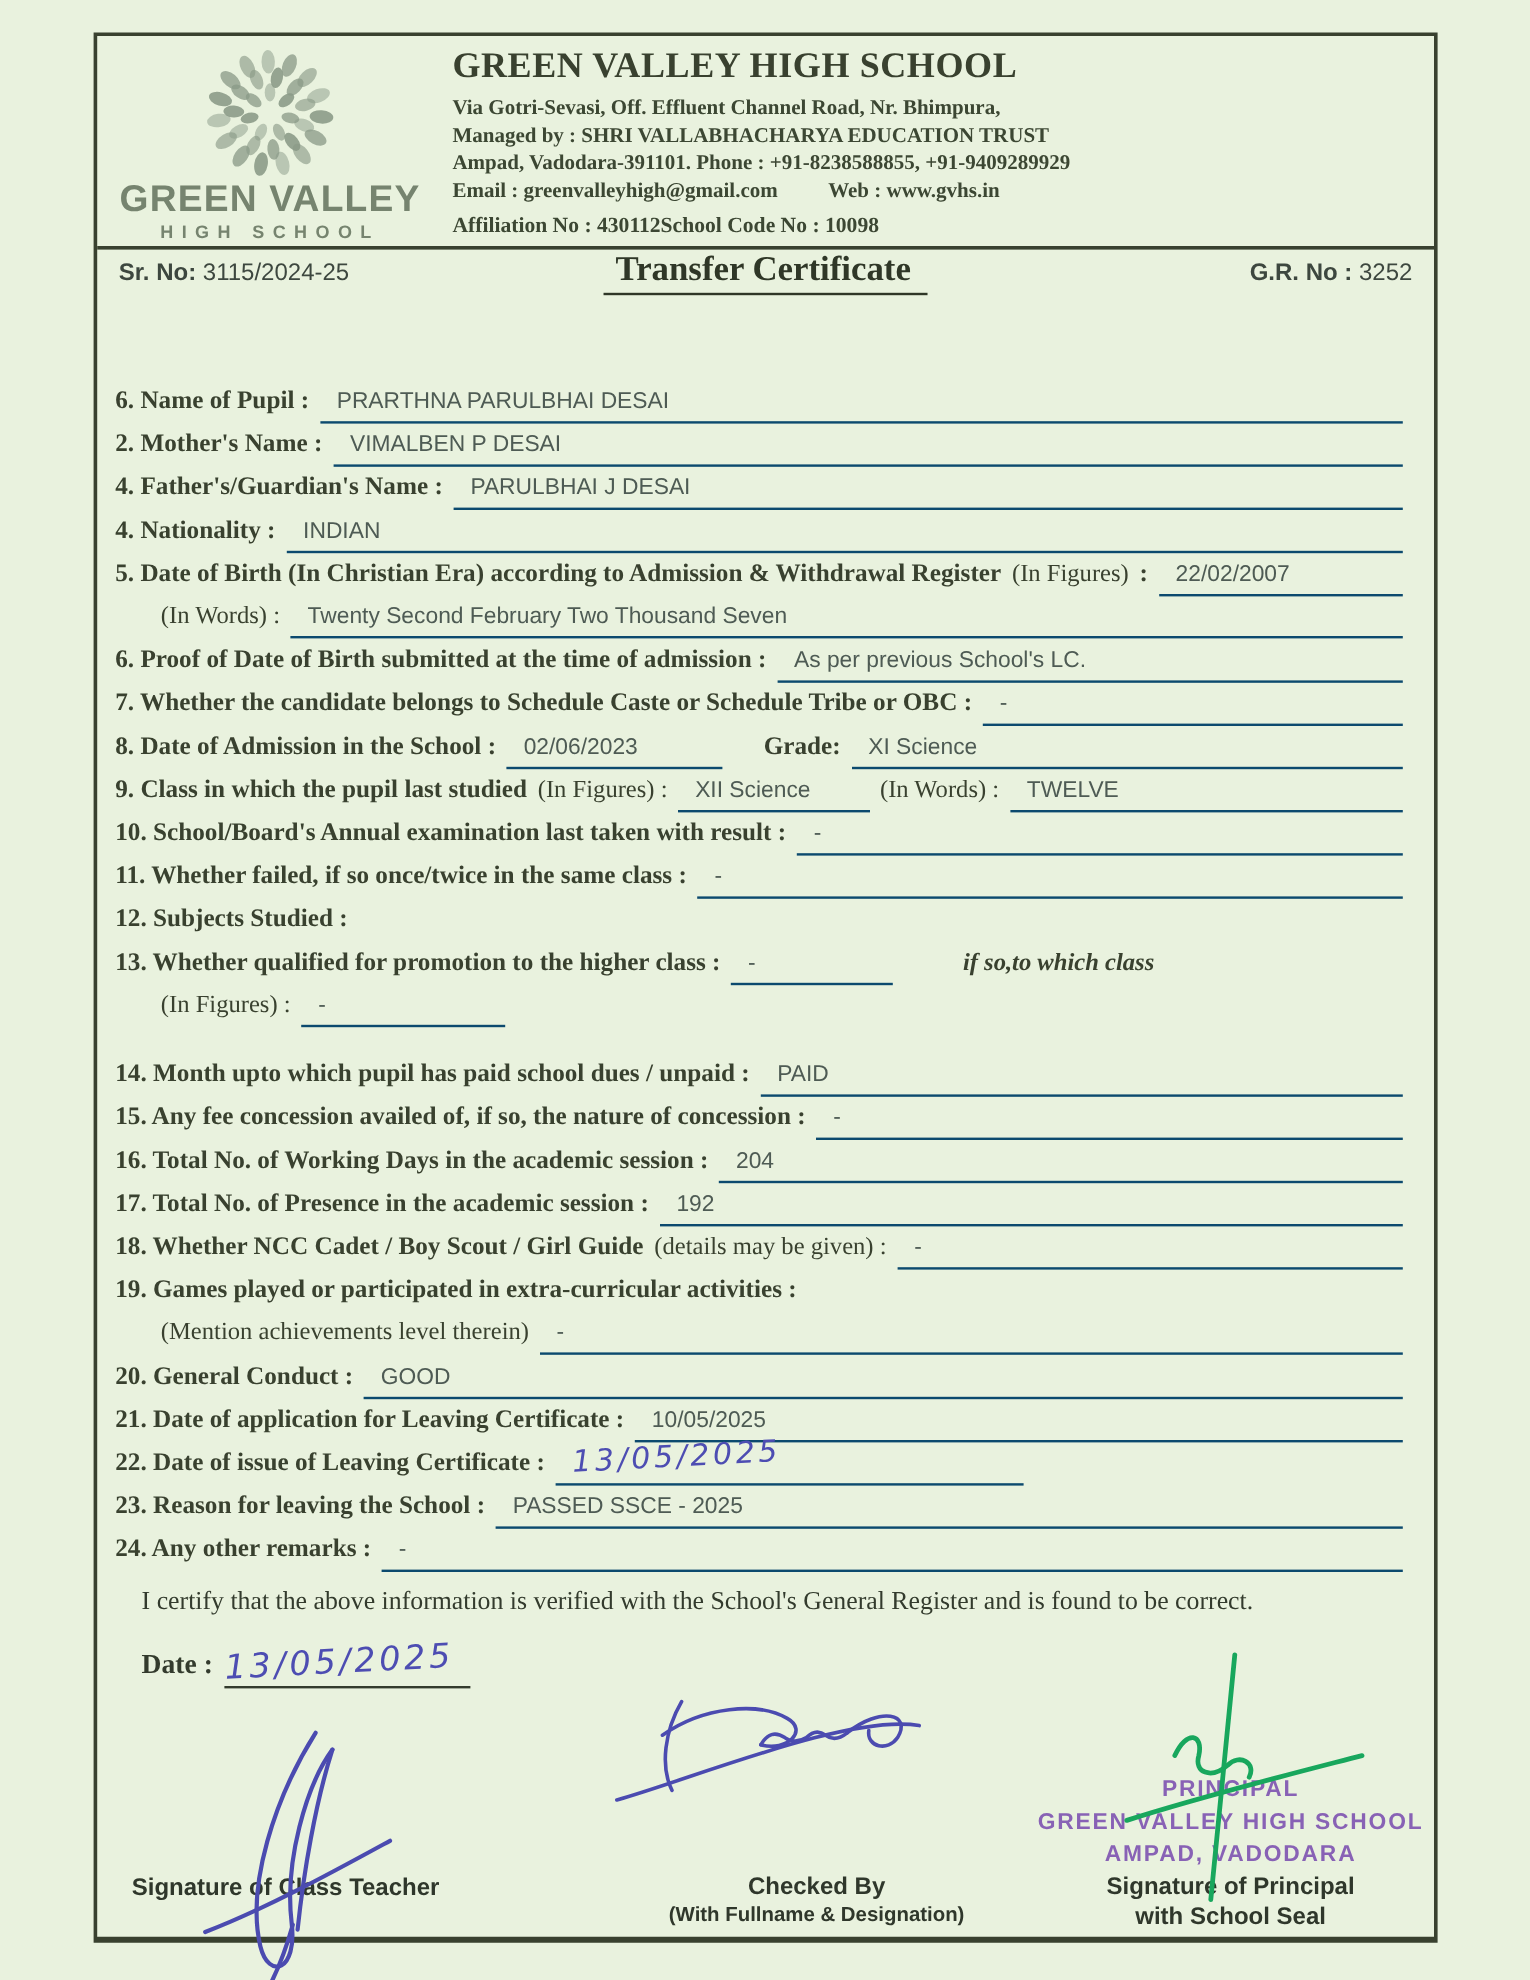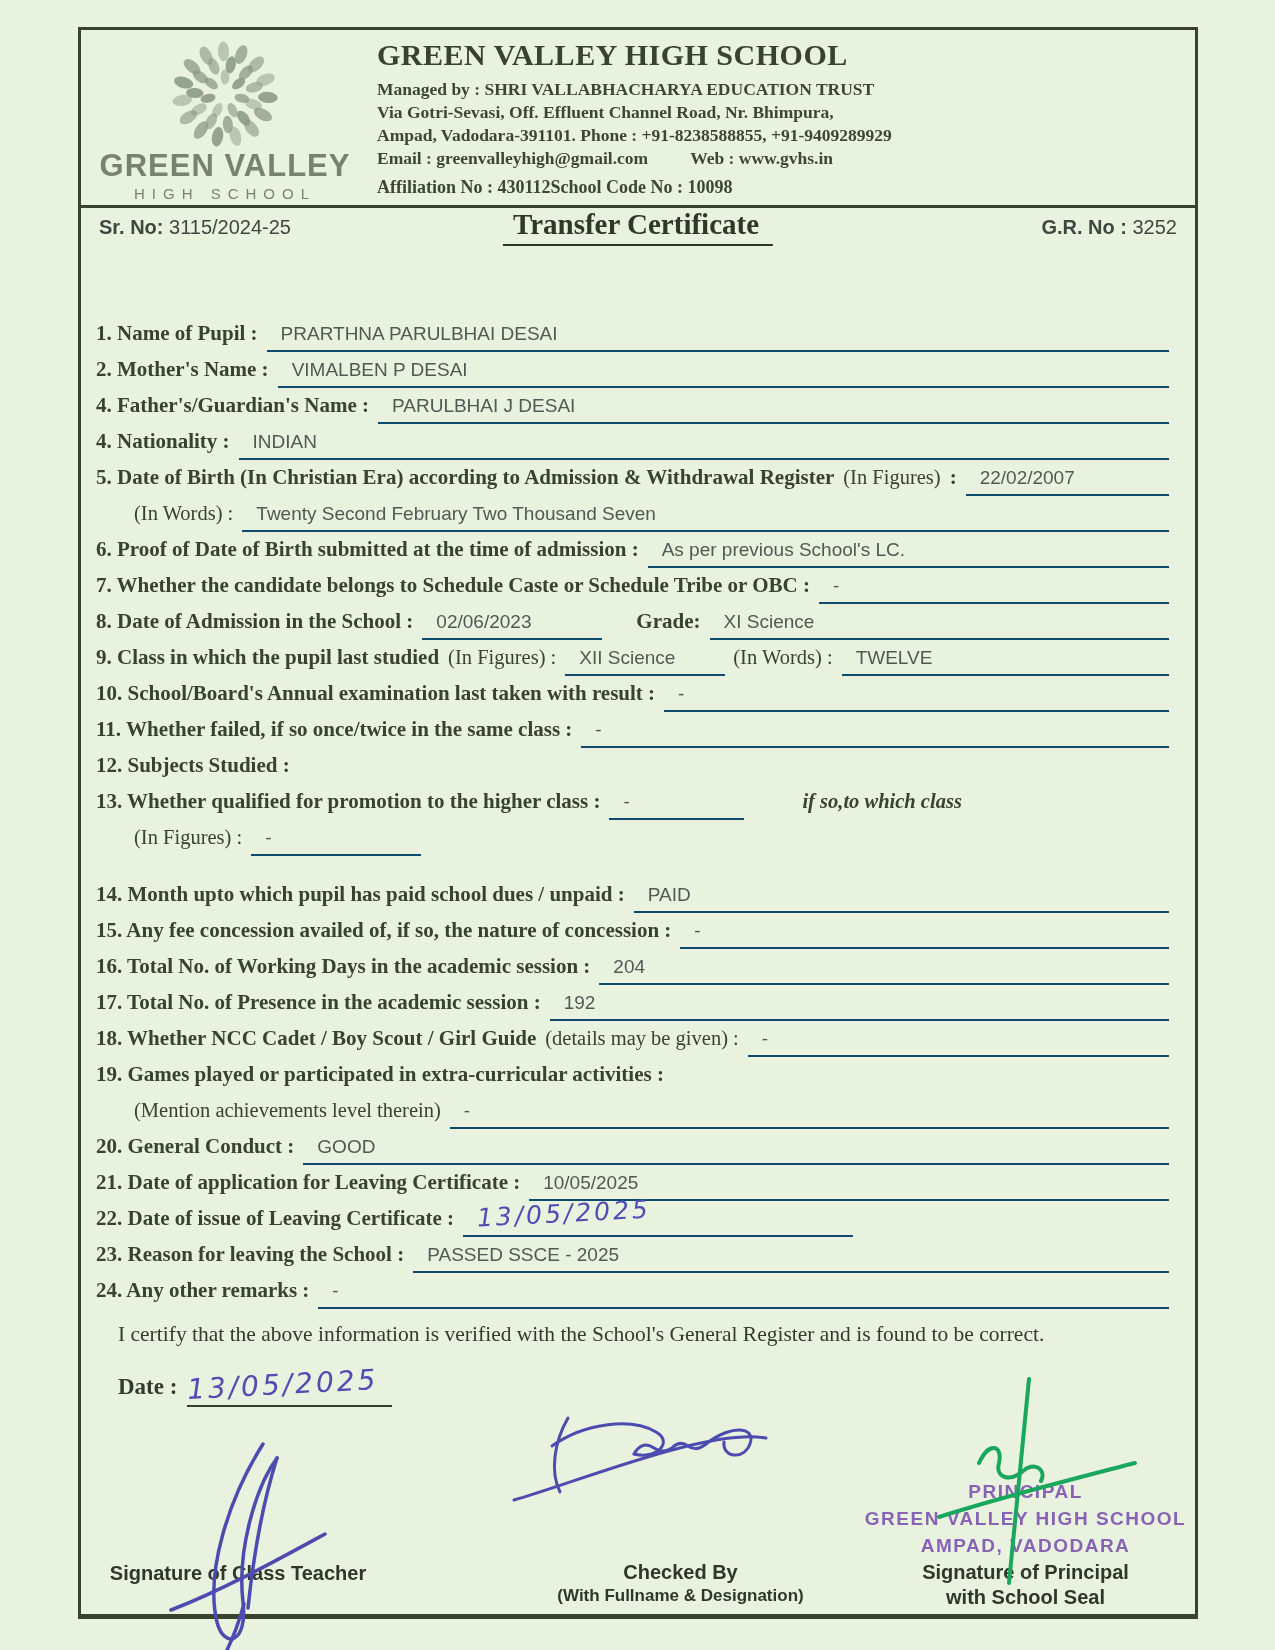--- a/index.html
+++ b/index.html
@@ -7,21 +7,21 @@
         font-family:"Liberation Serif",serif;color:#39412f;}
   .doc{position:absolute;left:78px;top:27px;width:1114px;height:1584px;
        border:3px solid #39412f;border-bottom-width:5px;background:#e9f2de;}
   
   .hdr{position:absolute;left:0;top:0;right:0;height:175px;border-bottom:3px solid #39412f;}
   .logo{position:absolute;left:14px;top:4px;width:260px;text-align:center;}
   .logo svg{display:block;margin:0 auto;}
   .logo-title{font-family:"Liberation Sans",sans-serif;font-weight:600;font-size:31px;
               letter-spacing:1px;color:#76846f;margin-top:-8px;white-space:nowrap;}
   .logo-sub{font-family:"Liberation Sans",sans-serif;font-size:15px;letter-spacing:7px;
-            color:#76846f;margin-top:1px;white-space:nowrap;}
+            color:#76846f;margin-top:1px;white-space:nowrap;font-weight:bold;}
   .info{position:absolute;left:296px;top:8px;right:18px;}
   .school-name{font-weight:bold;font-size:30px;letter-spacing:.5px;color:#39412f;margin-bottom:7px;}
   .iline{font-weight:bold;font-size:17.5px;line-height:21px;color:#3c4733;margin-bottom:2px;}
   .iline .gap{display:inline-block;width:42px;}
   .aff-row{display:flex;font-weight:bold;font-size:18px;
            color:#3c4733;margin-top:8px;padding-right:92px;}
   
   .title-row{position:absolute;left:16px;right:16px;top:178px;height:50px;}
   .srno{position:absolute;left:2px;top:8px;font-family:"Liberation Sans",sans-serif;font-size:20px;color:#3d473f;}
   .grno{position:absolute;right:2px;top:8px;font-family:"Liberation Sans",sans-serif;font-size:20px;color:#3d473f;}
@@ -104,40 +104,40 @@
             <ellipse cx="55" cy="15" rx="4.8" ry="8.5" fill="#8a9a87" opacity="0.89" transform="rotate(286 55 52)"></ellipse>
             <ellipse cx="55" cy="15" rx="4.8" ry="8.5" fill="#8a9a87" opacity="0.76" transform="rotate(310 55 52)"></ellipse>
             <ellipse cx="55" cy="15" rx="4.8" ry="8.5" fill="#8a9a87" opacity="0.63" transform="rotate(334 55 52)"></ellipse>
             <ellipse cx="55" cy="15" rx="4.8" ry="8.5" fill="#8a9a87" opacity="0.50" transform="rotate(358 55 52)"></ellipse>
           </svg>
         <div class="logo-title">GREEN VALLEY</div>
         <div class="logo-sub">HIGH SCHOOL</div>
       </div>
       <div class="info">
         <div class="school-name">GREEN VALLEY HIGH SCHOOL</div>
+        <div class="iline">Via Gotri-Sevasi, Off. Effluent Channel Road, Nr. Bhimpura,</div>
         <div class="iline">Managed by : SHRI VALLABHACHARYA EDUCATION TRUST</div>
-        <div class="iline">Via Gotri-Sevasi, Off. Effluent Channel Road, Nr. Bhimpura,</div>
         <div class="iline">Ampad, Vadodara-391101. Phone : +91-8238588855, +91-9409289929</div>
         <div class="iline"><span>Email : greenvalleyhigh@gmail.com</span><span class="gap"></span><span>Web : www.gvhs.in</span></div>
         <div class="aff-row">
           <span>Affiliation No : 430112</span>
           <span>School Code No : 10098</span>
         </div>
       </div>
     </div>
 
     <div class="title-row">
       <div class="srno"><b>Sr. No:</b> <span>3115/2024-25</span></div>
       <div class="doc-title">Transfer Certificate</div>
       <div class="grno"><b>G.R. No :</b> <span>3252</span></div>
     </div>
 
     <div class="fields" id="fields">
         <div class="frow">
-          <span class="lb">1. Name of Pupil :</span>
+          <span class="lb">6. Name of Pupil :</span>
           <span class="val g">PRARTHNA PARULBHAI DESAI</span>
         </div>
         <div class="frow">
           <span class="lb">2. Mother's Name :</span>
           <span class="val g">VIMALBEN P DESAI</span>
         </div>
         <div class="frow">
           <span class="lb">4. Father's/Guardian's Name :</span>
           <span class="val g">PARULBHAI J DESAI</span>
         </div>

